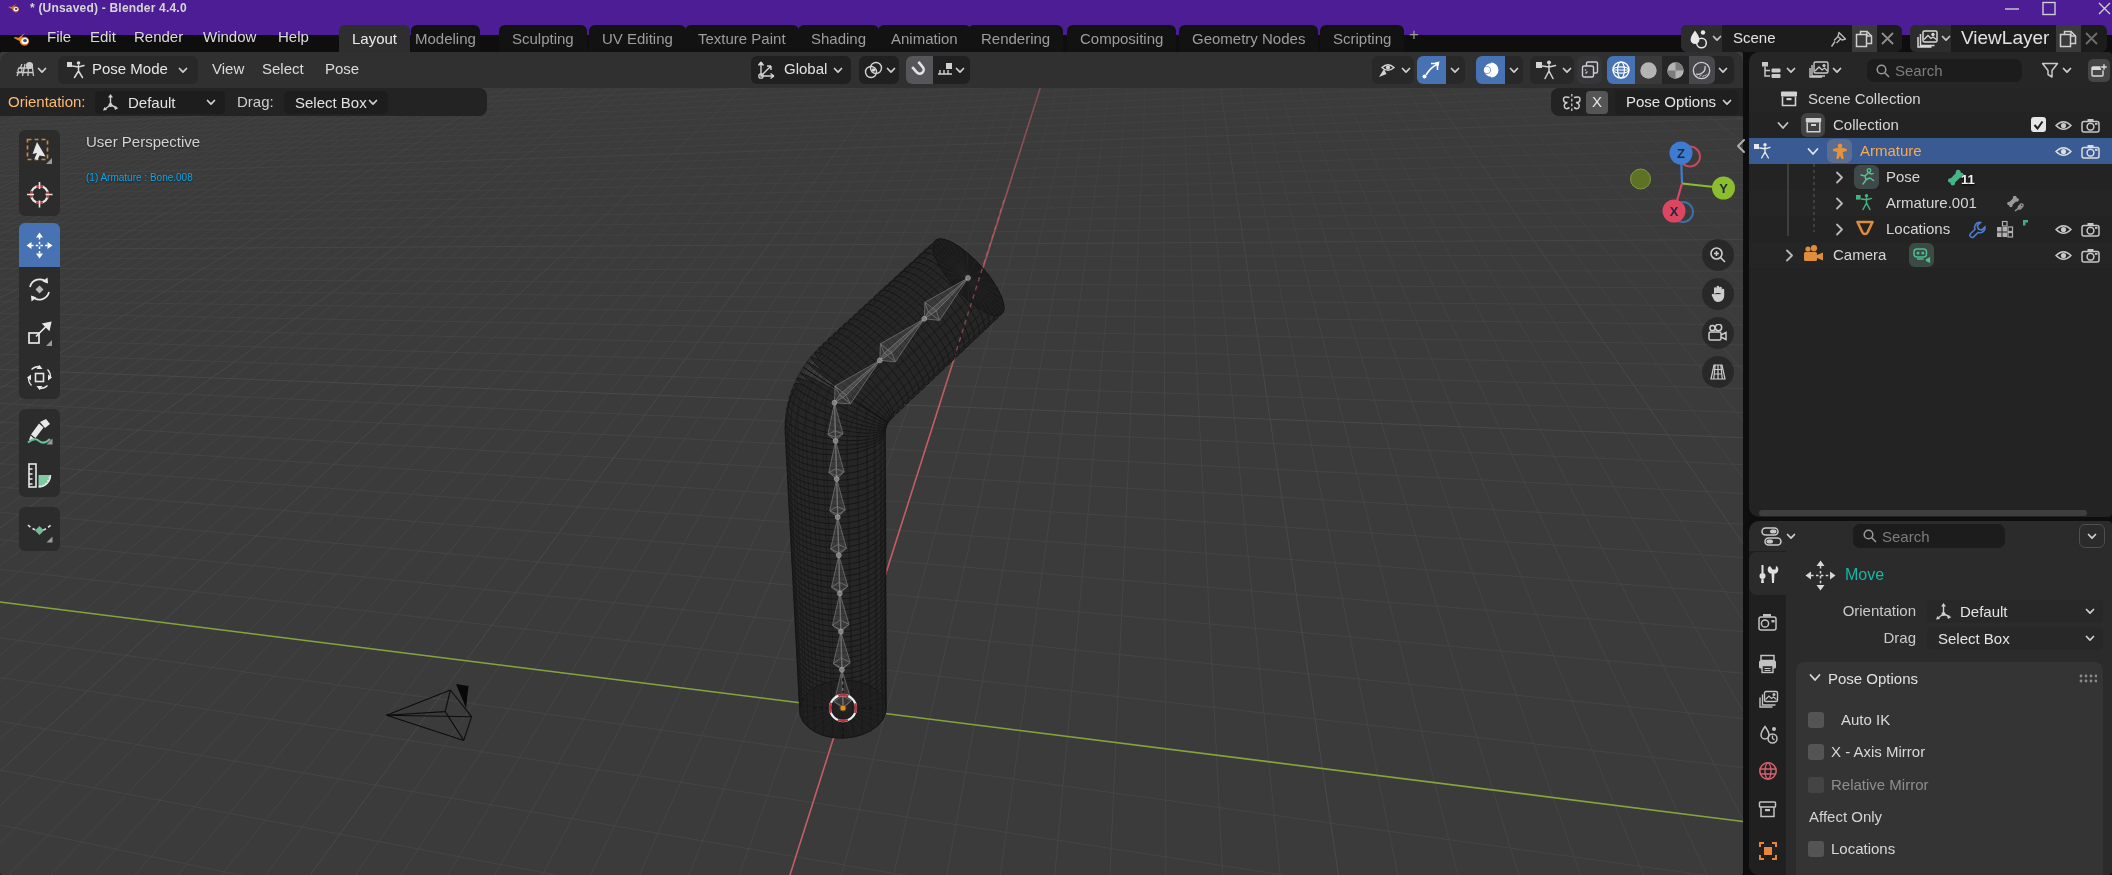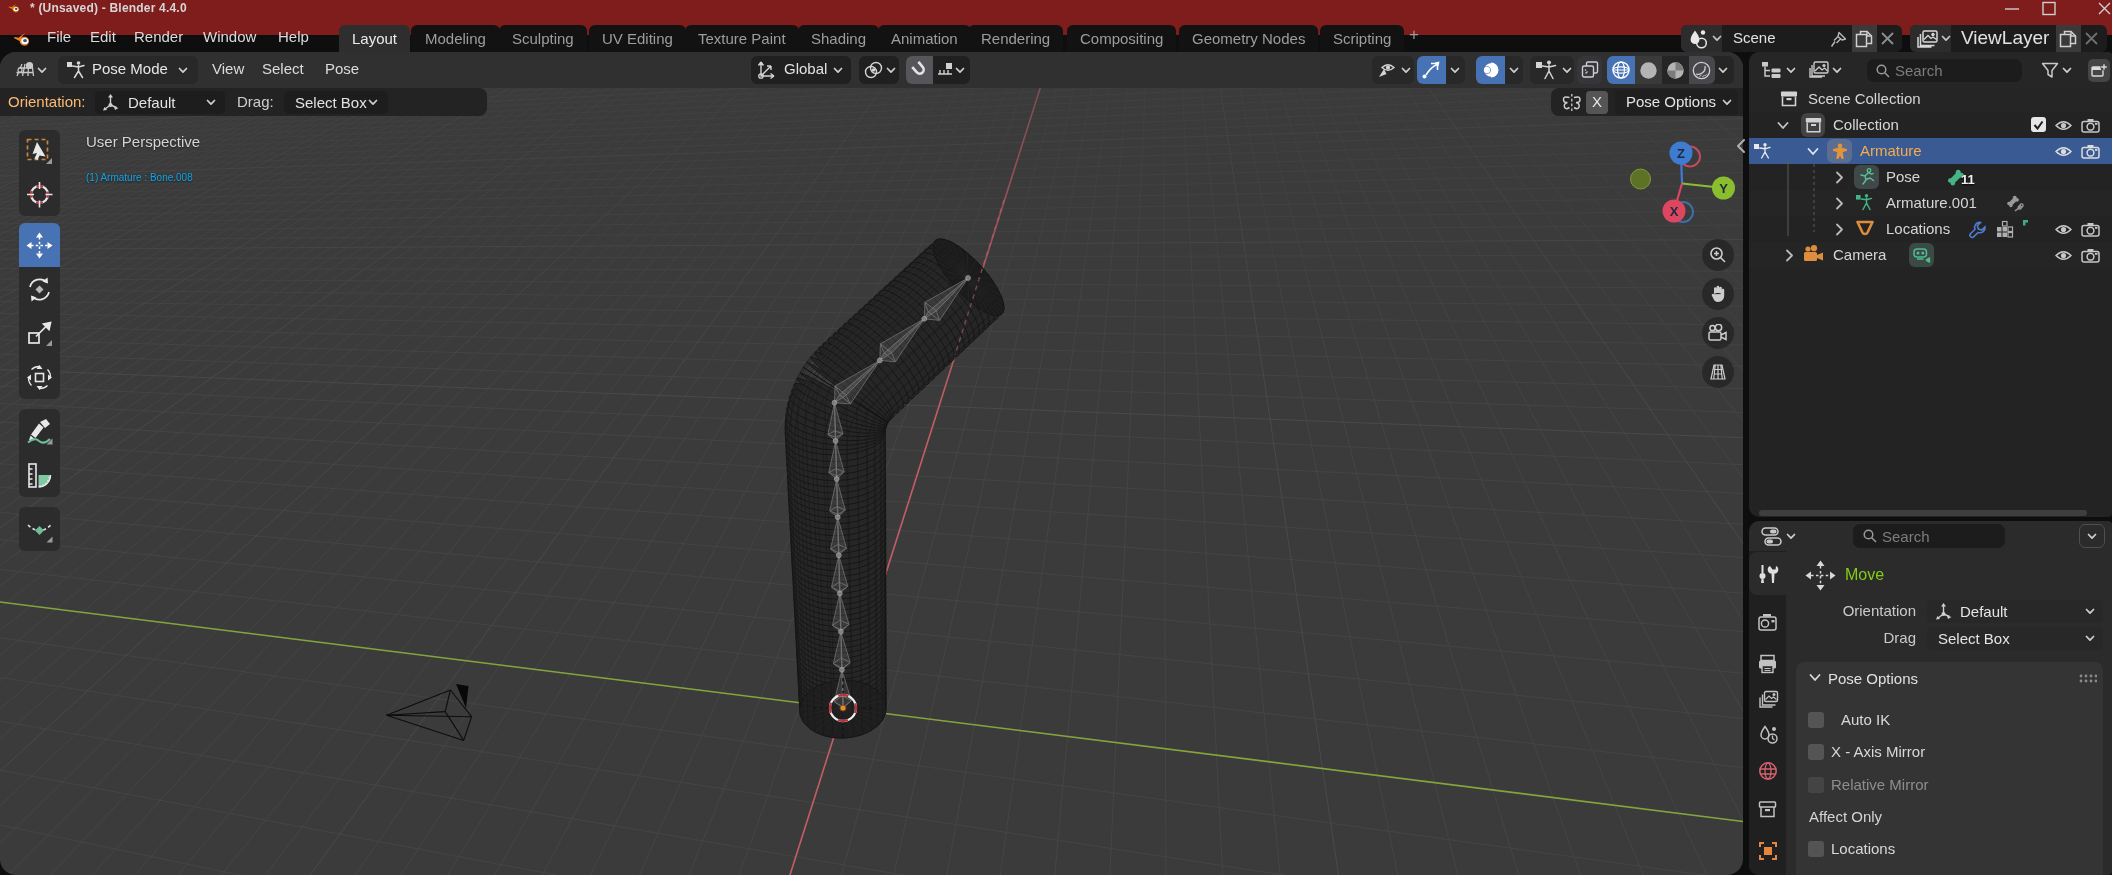--- a/index.html
+++ b/index.html
@@ -1,26 +1,26 @@
 <!DOCTYPE html>
 <html><head><meta charset="utf-8">
 <style>
 *{margin:0;padding:0;box-sizing:border-box}
 html,body{width:2112px;height:875px;overflow:hidden;background:#0e0e0e;
  font-family:"Liberation Sans",sans-serif;-webkit-font-smoothing:antialiased}
 .abs{position:absolute}
 #stage{position:relative;width:2112px;height:875px}
 
-#topbar{position:absolute;left:0;top:0;width:2112px;height:35px;background:#7f1d1d}
+#topbar{position:absolute;left:0;top:0;width:2112px;height:35px;background:#4c1d95}
 .ttxt{position:absolute;top:1px;font-size:12px;color:#d6d6d6;font-weight:700;letter-spacing:.2px}
 .menu{position:absolute;top:26px;height:22px;line-height:22px;font-size:15px;color:#dadada}
 .tab{position:absolute;top:25px;height:27px;line-height:27px;font-size:15px;color:#9d9d9d;background:#121212;border-radius:6px 6px 0 0;white-space:nowrap}
 .tab.act{background:#2e2e2e;color:#ececec}
 
-#vp{position:absolute;left:0;top:52px;width:1743px;height:823px;background:#3b3b3b;border-radius:16px;overflow:hidden}
+#vp{position:absolute;left:0;top:52px;width:1743px;height:823px;background:#3b3b3b;border-radius:2px;overflow:hidden}
 #vphead{position:absolute;left:0;top:0;width:1743px;height:36px;background:#303030;border-radius:10px 10px 0 0}
 #toolset{position:absolute;left:0;top:36px;width:487px;height:28px;background:#232323;border-radius:0 8px 8px 0}
 #toolsetR{position:absolute;left:1551px;top:36px;width:192px;height:28px;background:#232323;border-radius:8px 0 0 8px}
 
 #outliner{position:absolute;left:1749px;top:52px;width:363px;height:465px;background:#232323;border-radius:10px 4px 4px 10px;overflow:hidden}
 #props{position:absolute;left:1749px;top:521px;width:363px;height:354px;background:#2b2b2b;border-radius:10px 4px 4px 10px;overflow:hidden}
 svg{display:block}
 </style></head>
 <body>
 <div id="stage">
@@ -43,21 +43,21 @@
         <path d="M13.8 20.2 31 7.5 21 20l.1.1c5.2-3.9 12.5-3.3 16.6.7 4.8 4.5 4.8 12-0.1 16.5-5 4.7-13 4.4-17.7-.8-2.1-2.3-3-5-3-8L3.9 22.3c-2-1.4-1.8-3.1.4-4z" fill="#eb8026"></path>
         <ellipse cx="30" cy="28.5" rx="9.2" ry="8" fill="#fff"></ellipse>
         <ellipse cx="30.8" cy="27.3" rx="5" ry="4.3" fill="#265787"></ellipse>
       </svg>
   <div class="menu" style="left:47px">File</div>
   <div class="menu" style="left:90px">Edit</div>
   <div class="menu" style="left:134px">Render</div>
   <div class="menu" style="left:203px">Window</div>
   <div class="menu" style="left:278px">Help</div>
   <div class="tab act" style="left:339px;padding:0 13px">Layout</div>
-      <div class="tab" style="left:411px;padding:0 14px">Modeling</div>
+      <div class="tab" style="left:411px;padding:0 4px">Modeling</div>
       <div class="tab" style="left:499px;padding:0 13px">Sculpting</div>
       <div class="tab" style="left:589px;padding:0 13px">UV Editing</div>
       <div class="tab" style="left:685px;padding:0 13px">Texture Paint</div>
       <div class="tab" style="left:798px;padding:0 13px">Shading</div>
       <div class="tab" style="left:878px;padding:0 13px">Animation</div>
       <div class="tab" style="left:968px;padding:0 13px">Rendering</div>
       <div class="tab" style="left:1067px;padding:0 13px">Compositing</div>
       <div class="tab" style="left:1179px;padding:0 13px">Geometry Nodes</div>
       <div class="tab" style="left:1320px;padding:0 13px">Scripting</div>
       <div class="menu" style="left:1409px;color:#9d9d9d;font-size:17px;top:24px">+</div>
@@ -1266,21 +1266,21 @@
         <rect x="7" y="9" width="5" height="2.2" fill="#c2c2c2"></rect>
       </svg>
       <svg class="abs" style="left:9px;top:320px;" width="21" height="20" viewBox="0 0 21 20">
         <path d="M2 6 V2 h4 M14 2 h4 v4 M18 14 v4 h-4 M6 18 H2 v-4" stroke="#e8853c" stroke-width="2" fill="none"></path>
         <rect x="6" y="6" width="8" height="8" fill="#e8853c"></rect>
       </svg>
       <svg class="abs" style="left:56px;top:39px;" width="31" height="31" viewBox="0 0 31 31">
         <path d="M15.5 6 v19 M6 15.5 h19" stroke="#d8d8d8" stroke-width="1.5" stroke-dasharray="2.6,2.3"></path>
         <path d="M15.5 0.5 l-4 5.5 h8 Z M15.5 30.5 l-4 -5.5 h8 Z M0.5 15.5 l5.5 -4 v8 Z M30.5 15.5 l-5.5 -4 v8 Z" fill="#d8d8d8"></path>
       </svg>
-      <div class="abs" style="left:96px;top:45px;font-size:16px;color:#84cc16">Move</div>
+      <div class="abs" style="left:96px;top:45px;font-size:16px;color:#14b8a6">Move</div>
       <div class="abs" style="left:0px;top:81px;width:167px;text-align:right;font-size:15px;color:#cacaca">Orientation</div>
       <div class="abs" style="left:178px;top:79px;width:176px;height:23px;background:#282828;border-radius:5px"></div>
       <svg class="abs" style="left:185px;top:81px;" width="19" height="19" viewBox="0 0 19 19">
         <path d="M9.5 3 v9 M9.5 12 l6 2.5 M9.5 12 l-5.5 4" stroke="#cfcfcf" stroke-width="1.4" fill="none"></path>
         <path d="M9.5 1 l-2.5 3.5 h5 Z" fill="#cfcfcf"></path>
         <path d="M17.5 15 l-4.5 -1.5 1 3.5 Z" fill="#cfcfcf"></path>
         <path d="M2 17.5 l4 -0.5 -2.5 -3 Z" fill="#cfcfcf"></path>
         <circle cx="9.5" cy="12" r="2" fill="#cfcfcf"></circle>
       </svg>
       <div class="abs" style="left:211px;top:82px;font-size:15px;color:#e4e4e4">Default</div>

